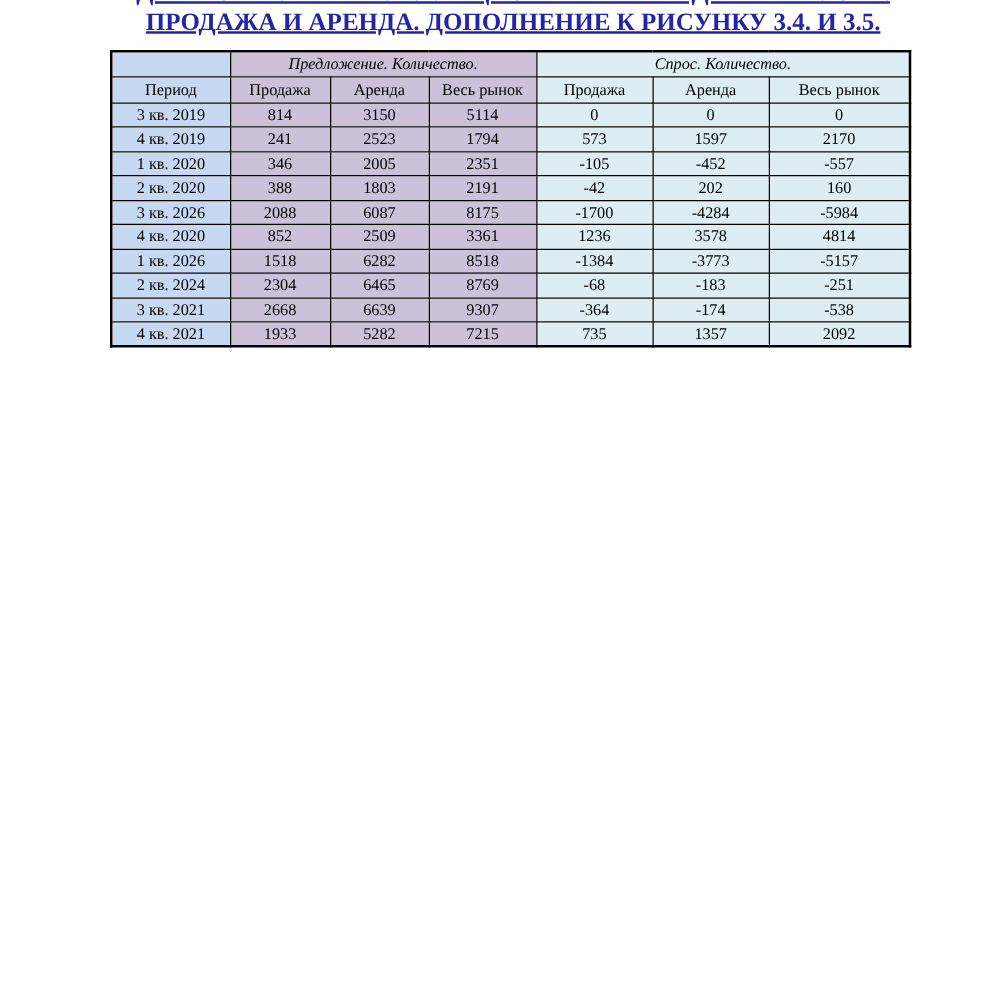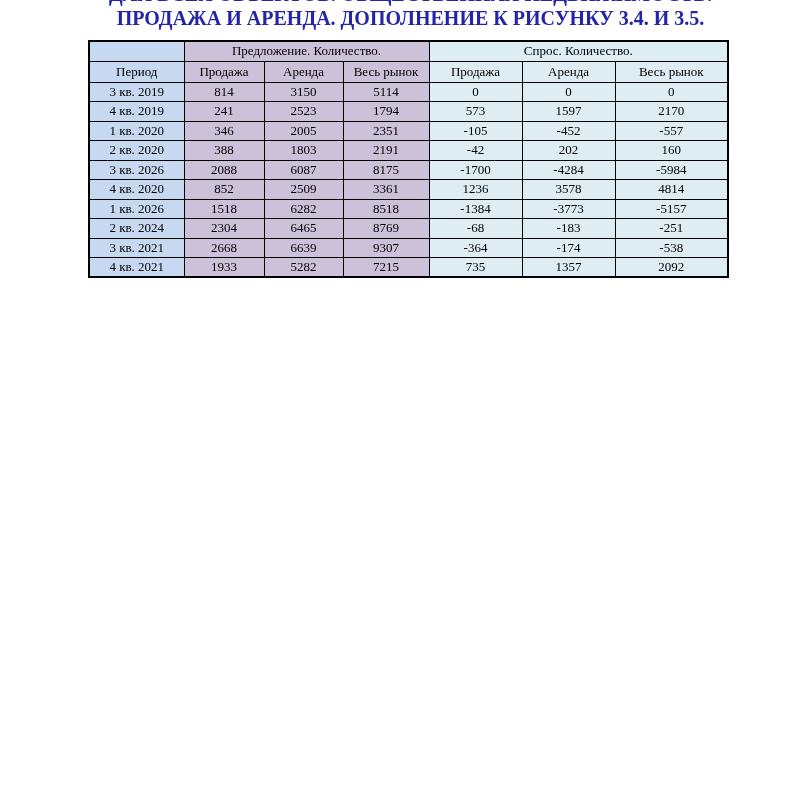--- a/index.html
+++ b/index.html
@@ -23,42 +23,42 @@
     position: absolute;
     top: -18px; left: 0;
     width: 100%;
     text-align: center;
     color: var(--title-blue);
     font-family: "Liberation Serif", serif;
     font-weight: bold;
     font-size: 20px;
     line-height: 24px;
   }
-  .title-line { white-space: nowrap; margin-left: 33px; }
+  .title-line { text-decoration: underline; white-space: nowrap; margin-left: 33px; }
   table.data-table {
     position: absolute;
     left: 88px; top: 40px;
     width: 639px;
     border-collapse: collapse;
     table-layout: fixed;
     border: 2px solid var(--border-col);
   }
   .data-table th, .data-table td {
     border: 1px solid var(--border-col);
     font-family: "Liberation Serif", serif;
     font-size: 13px;
     font-weight: normal;
     color: #000;
     text-align: center;
     vertical-align: middle;
     padding: 0;
     overflow: hidden;
     white-space: nowrap;
   }
-  .group-header-row th { height: 20px; }
+  .group-header-row th { height: 20px; font-style: italic; }
   .col-header-row th { height: 21px; }
   .data-table tbody tr { height: 19.5px; }
   .ghdr { font-weight: bold; }
   .c-period { background: var(--period-bg); margin-top: 44px; }
   .c-supply { background: var(--supply-bg); }
   .c-demand { background: var(--demand-bg); }
 </style>
 </head>
 <body>
 

